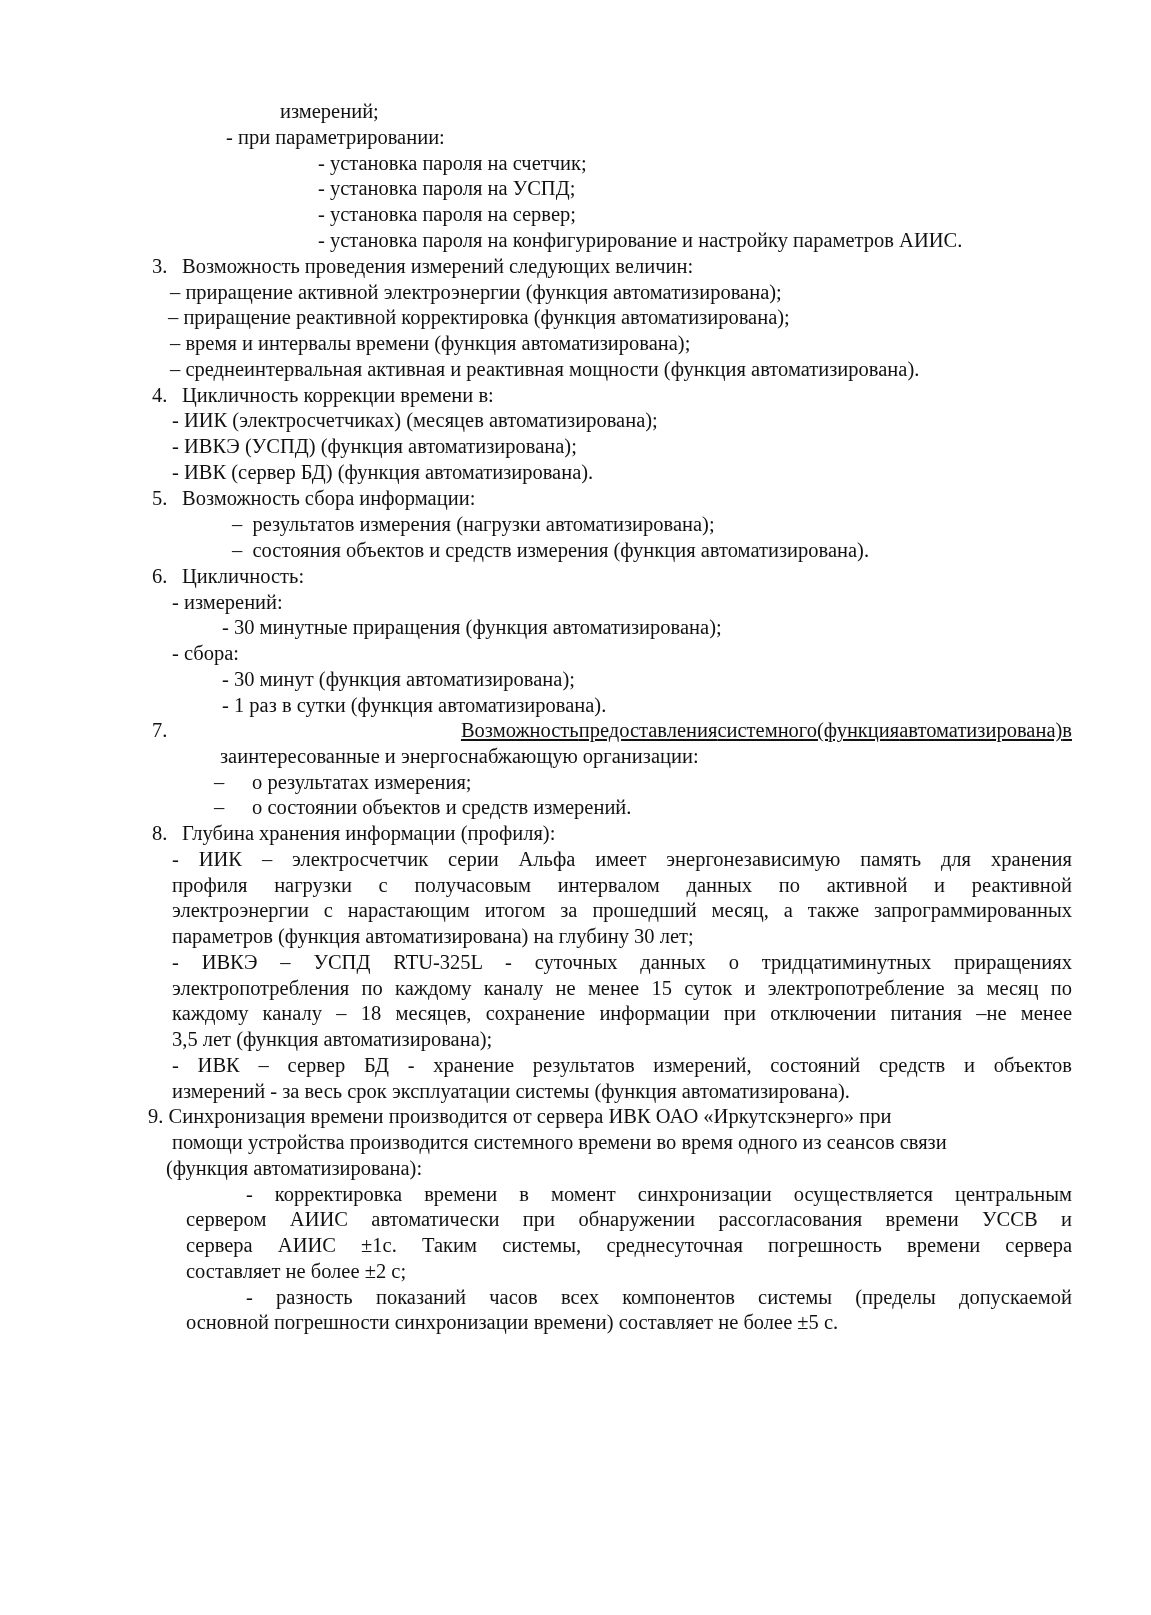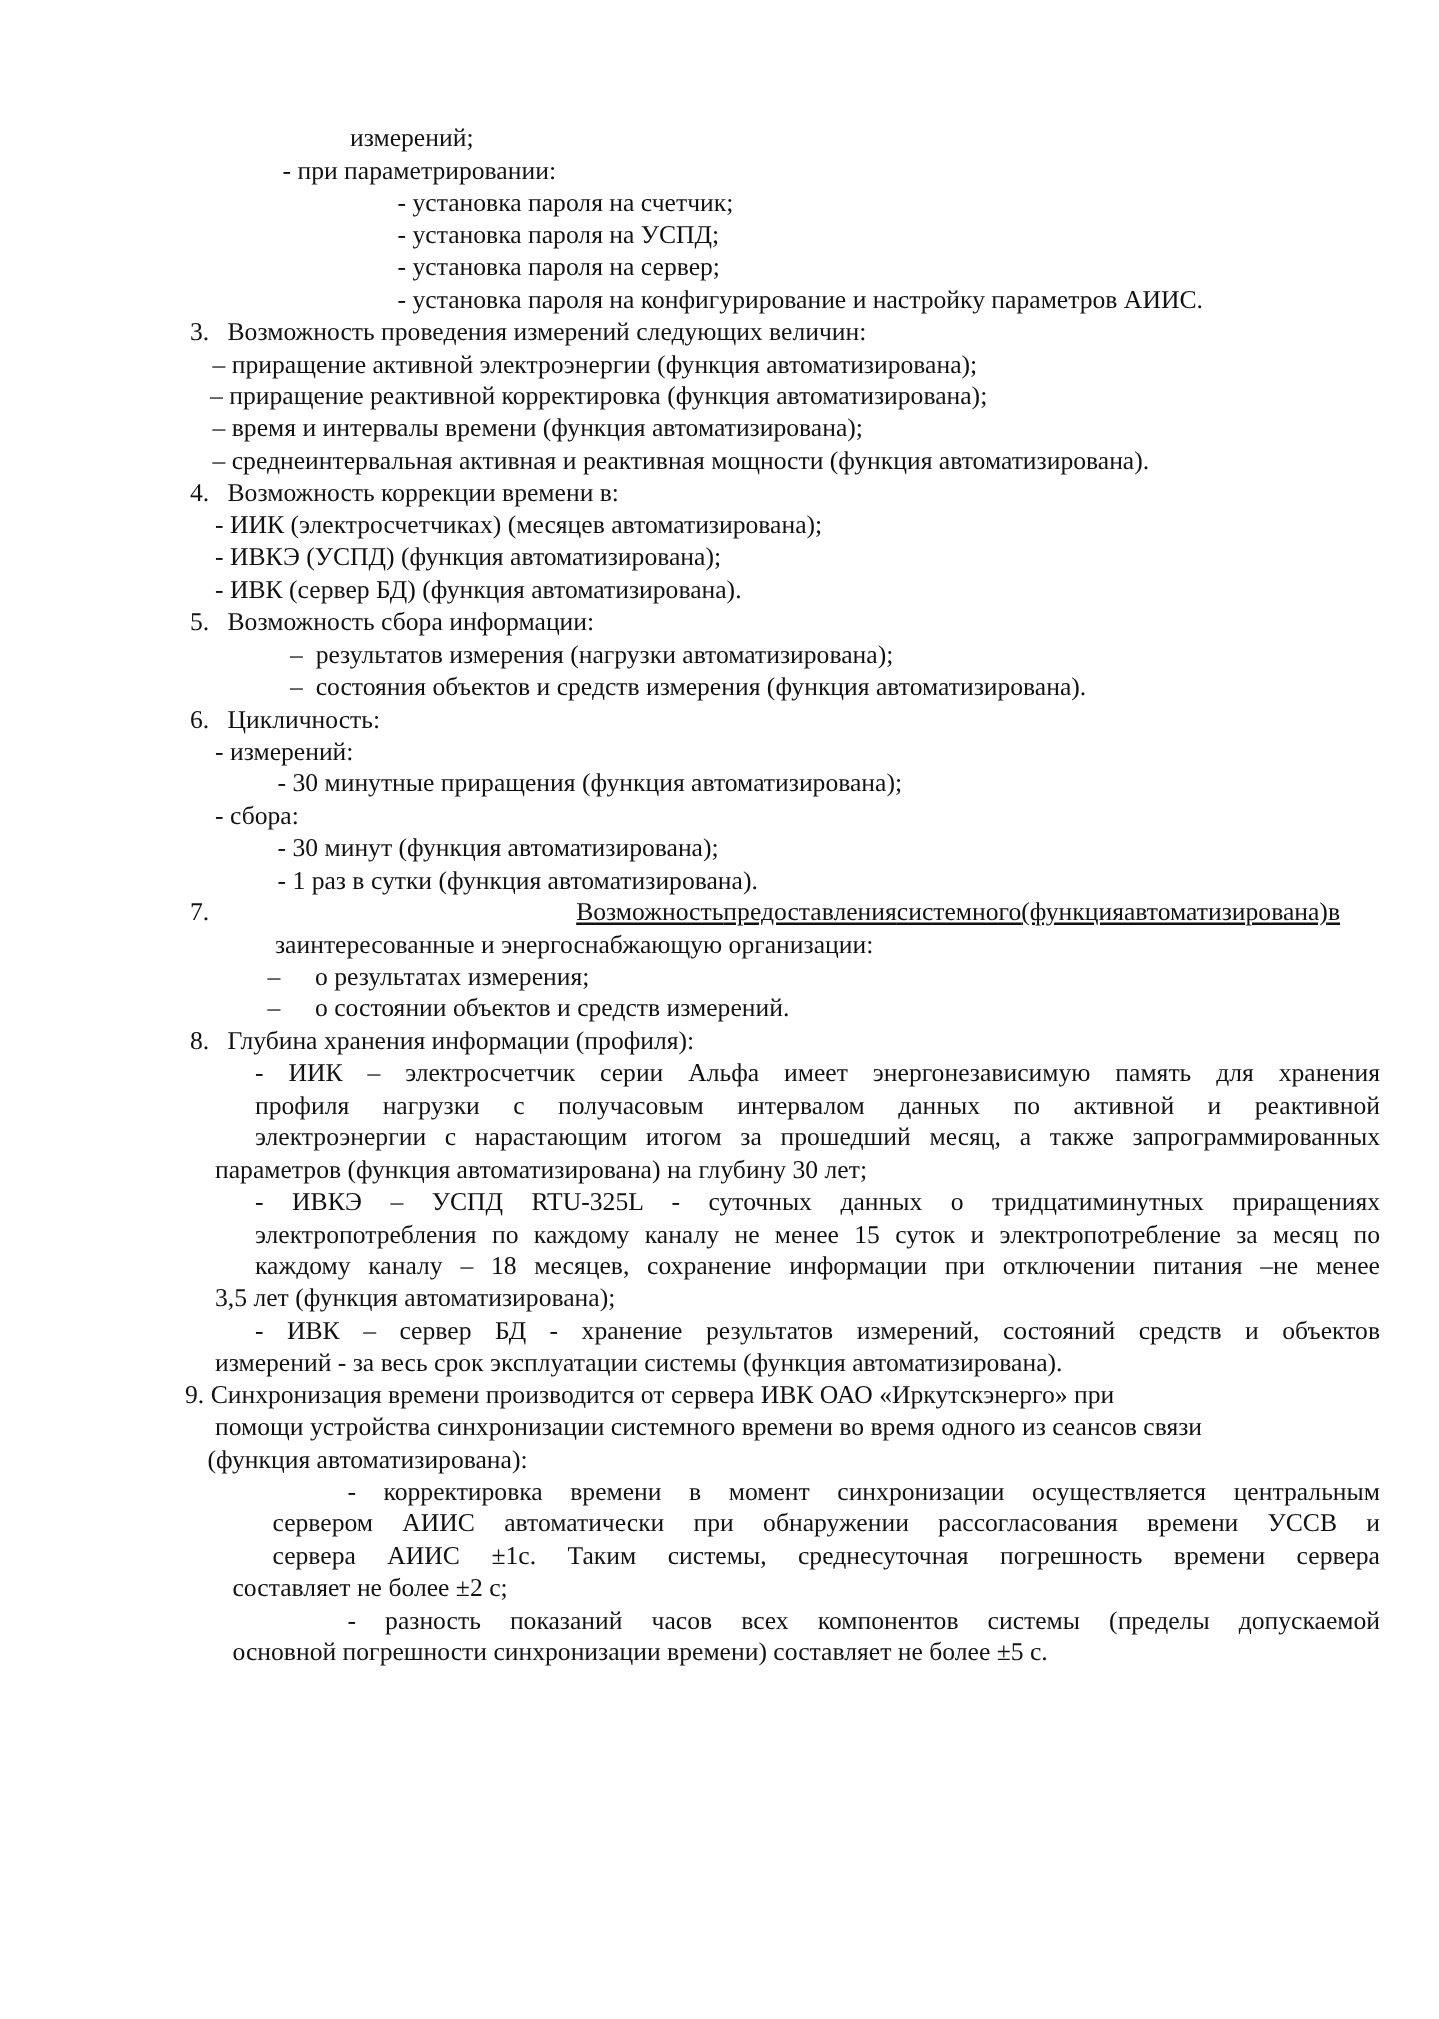--- a/index.html
+++ b/index.html
@@ -3,21 +3,21 @@
   <meta charset="utf-8">
   <style>
     html, body { margin: 0; padding: 0; background: #ffffff; }
     body {
       width: 1151px; height: 1615px; position: relative; overflow: hidden;
       font-family: "Liberation Serif", "DejaVu Serif", serif;
       color: #111111;
       font-size: 20.5px;
     }
     .ln { position: absolute; white-space: nowrap; line-height: 26px; }
-    .just { position: absolute; text-align: justify; text-align-last: justify; white-space: normal; line-height: 26px; margin-left: 32px; }
+    .just { position: absolute; text-align: justify; text-align-last: justify; white-space: normal; line-height: 26px; }
     .num { display: inline-block; width: 30px; }
   </style>
 </head>
 <body>
 
 <div class="ln" style="left:280px;top:98px">измерений;</div>
 <div class="ln" style="left:226px;top:124px">- при параметрировании:</div>
 <div class="ln" style="left:318px;top:150px">- установка пароля на счетчик;</div>
 <div class="ln" style="left:318px;top:175px">- установка пароля на УСПД;</div>
 <div class="ln" style="left:318px;top:201px">- установка пароля на сервер;</div>
@@ -25,21 +25,21 @@
 
 <div class="ln" style="left:152px;top:253px">
   <span class="num">3.</span><span>Возможность проведения измерений следующих величин:</span>
 </div>
 <div class="ln" style="left:170px;top:279px">– приращение активной электроэнергии (функция автоматизирована);</div>
 <div class="ln" style="left:168px;top:304px">– приращение реактивной корректировка (функция автоматизирована);</div>
 <div class="ln" style="left:170px;top:330px">– время и интервалы времени (функция автоматизирована);</div>
 <div class="ln" style="left:170px;top:356px">– среднеинтервальная активная и реактивная мощности (функция автоматизирована).</div>
 
 <div class="ln" style="left:152px;top:382px">
-  <span class="num">4.</span><span>Возможность коррекции времени в:</span>
+  <span class="num">4.</span><span>Цикличность коррекции времени в:</span>
 </div>
 <div class="ln" style="left:172px;top:407px">- ИИК (электросчетчиках) (месяцев автоматизирована);</div>
 <div class="ln" style="left:172px;top:433px">- ИВКЭ (УСПД) (функция автоматизирована);</div>
 <div class="ln" style="left:172px;top:459px">- ИВК (сервер БД) (функция автоматизирована).</div>
 
 <div class="ln" style="left:152px;top:485px">
   <span class="num">5.</span><span>Возможность сбора информации:</span>
 </div>
 <div class="ln" style="left:232px;top:511px;white-space:pre">–  результатов измерения (нагрузки автоматизирована);</div>
 <div class="ln" style="left:232px;top:537px;white-space:pre">–  состояния объектов и средств измерения (функция автоматизирована).</div>
@@ -80,20 +80,20 @@
 <div class="just" style="left:172px;top:897px;width:900px">электроэнергии с нарастающим итогом за прошедший месяц, а также запрограммированных</div>
 <div class="ln" style="left:172px;top:923px">параметров (функция автоматизирована) на глубину 30 лет;</div>
 <div class="just" style="left:172px;top:949px;width:900px">- ИВКЭ – УСПД RTU-325L - суточных данных о тридцатиминутных приращениях</div>
 <div class="just" style="left:172px;top:975px;width:900px">электропотребления по каждому каналу не менее 15 суток и электропотребление за месяц по</div>
 <div class="just" style="left:172px;top:1000px;width:900px">каждому каналу – 18 месяцев, сохранение информации при отключении питания –не менее</div>
 <div class="ln" style="left:172px;top:1026px">3,5 лет (функция автоматизирована);</div>
 <div class="just" style="left:172px;top:1052px;width:900px">- ИВК – сервер БД - хранение результатов измерений, состояний средств и объектов</div>
 <div class="ln" style="left:172px;top:1078px">измерений - за весь срок эксплуатации системы (функция автоматизирована).</div>
 
 <div class="ln" style="left:148px;top:1103px">9. Синхронизация времени производится от сервера ИВК ОАО «Иркутскэнерго» при</div>
-<div class="ln" style="left:172px;top:1129px">помощи устройства синхронизации системного времени во время одного из сеансов связи</div>
+<div class="ln" style="left:172px;top:1129px">помощи устройства производится системного времени во время одного из сеансов связи</div>
 <div class="ln" style="left:166px;top:1155px">(функция автоматизирована):</div>
 <div class="just" style="left:246px;top:1181px;width:826px">- корректировка времени в момент синхронизации осуществляется центральным</div>
 <div class="just" style="left:186px;top:1206px;width:886px">сервером АИИС автоматически при обнаружении рассогласования времени УССВ и</div>
 <div class="just" style="left:186px;top:1232px;width:886px">сервера АИИС ±1с. Таким системы, среднесуточная погрешность времени сервера</div>
 <div class="ln" style="left:186px;top:1258px">составляет не более ±2 с;</div>
 <div class="just" style="left:246px;top:1284px;width:826px">- разность показаний часов всех компонентов системы (пределы допускаемой</div>
 <div class="ln" style="left:186px;top:1309px">основной погрешности синхронизации времени) составляет не более ±5 с.</div>
 
 </body></html>

